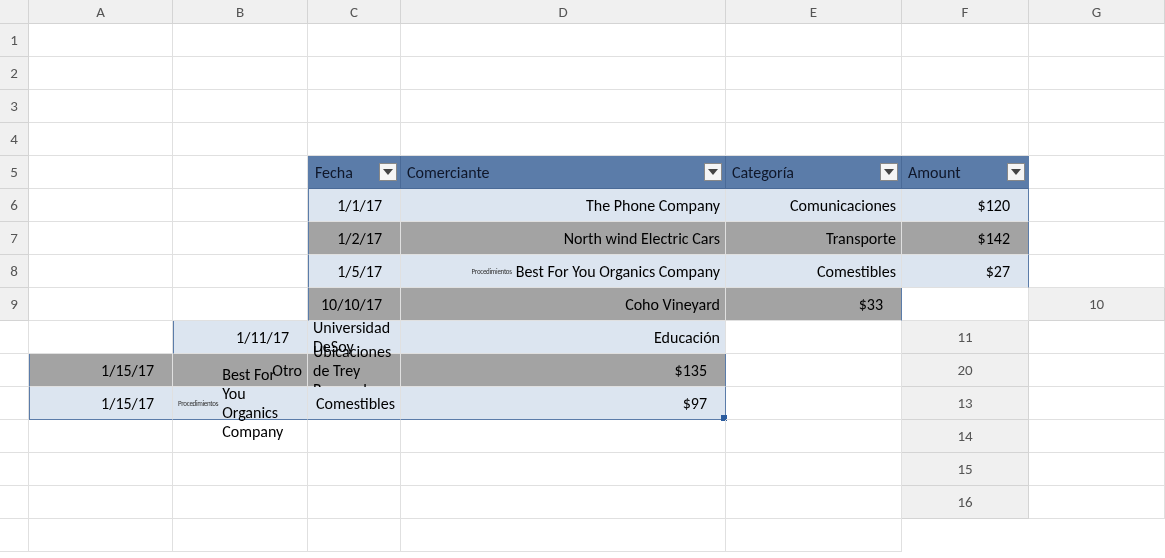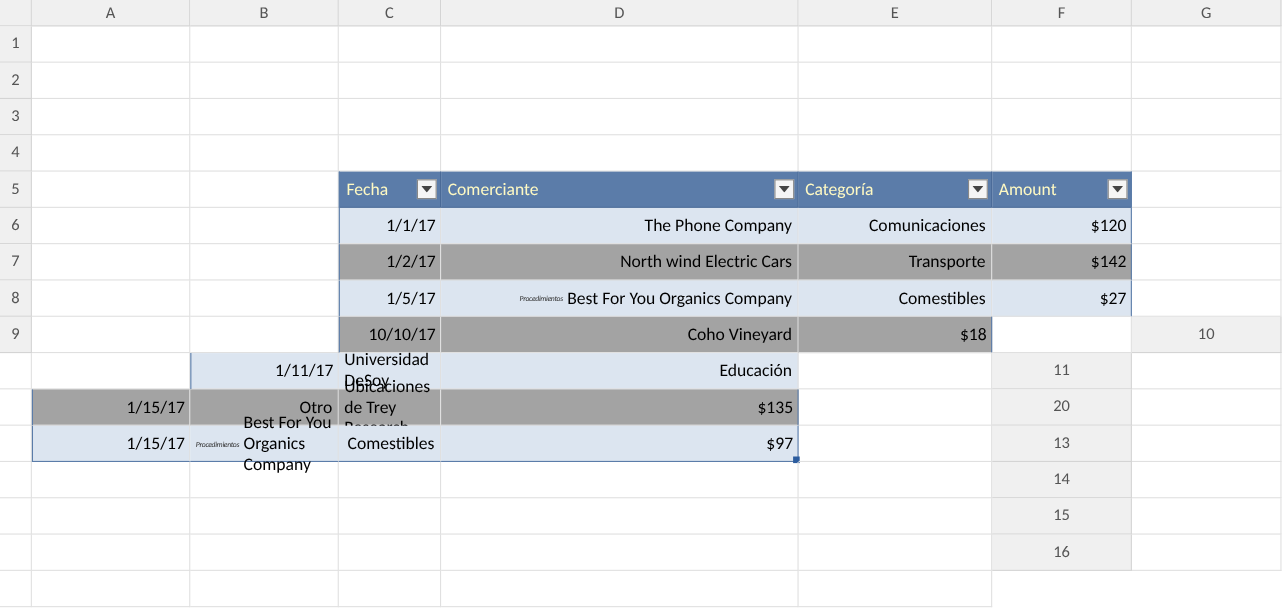--- a/index.html
+++ b/index.html
@@ -49,21 +49,21 @@
       height: 33px;
       display: flex;
       align-items: center;
       padding: 0 5px;
       font-size: 16px;
       color: #000;
       position: relative;
     }
     .table-header {
       background: #5b7ca9;
-      color: #fef9c3;
+      color: #0f172a;
       border-right: 1px solid #4a6a97;
       border-bottom: 1px solid #4a6a97;
       font-size: 16px;
       display: flex;
       align-items: center;
       justify-content: space-between;
       padding: 0 3px 0 6px;
     }
     .filter-btn {
       width: 18px;
@@ -90,31 +90,30 @@
     }
     .table-border-right {
       border-right: 1px solid #5b7ca9;
       justify-content: space-between;
     }
     .table-border-bottom {
       border-bottom: 1px solid #5b7ca9;
     }
     .align-right {
       justify-content: flex-end;
-      padding-right: 4px;
+      padding-right: 18px;
     }
     .align-left {
       justify-content: flex-end;
     }
     .smalltext {
       font-size: 7px;
       margin-right: 4px;
       color: #333;
       letter-spacing: -0.3px;
-      font-style: italic;
     }
     .corner-handle {
       position: absolute;
       bottom: -2px;
       right: -2px;
       width: 6px;
       height: 6px;
       background: #2c5c9e;
     }
   </style>
@@ -251,21 +250,21 @@
       <div class="row-header">9</div>
       <div class="cell"></div>
       <div class="cell"></div>
       <div class="cell band-white table-border-left align-right">
         <span>10/10/17</span>
       </div>
       <div class="cell band-white align-left">
         <span>Coho Vineyard</span>
       </div>
       <div class="cell band-white table-border-right align-right">
-        <span>$18</span>
+        <span>$33</span>
       </div>
       <div class="cell"></div>
       <div class="row-header">10</div>
       <div class="cell"></div>
       <div class="cell"></div>
       <div class="cell band-light table-border-left align-right">
         <span>1/11/17</span>
       </div>
       <div class="cell band-light align-left">
         <span>Universidad DeSoy</span>

